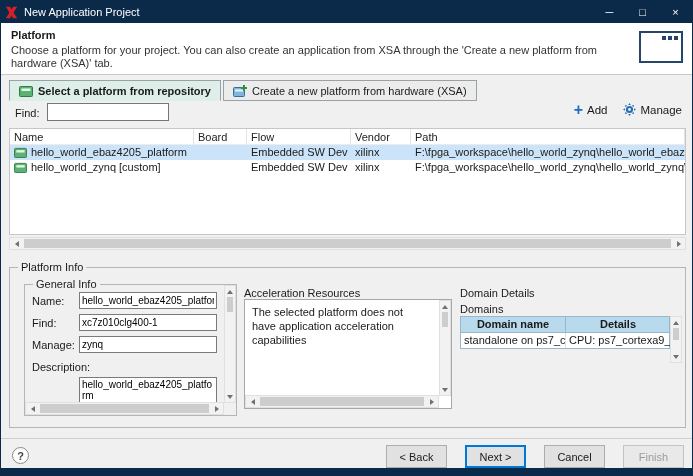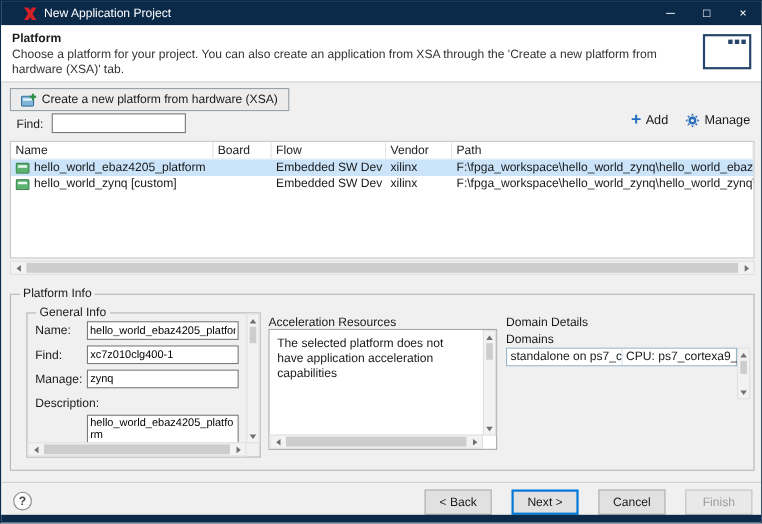--- a/index.html
+++ b/index.html
@@ -3,21 +3,21 @@
 <meta charset="utf-8">
 <style>
   * { margin:0; padding:0; box-sizing:border-box; }
   body { background:#9a9a9a; font-family:"Liberation Sans", sans-serif; }
   .window { position:relative; width:693px; height:476px; background:#f0f0f0;
             border:1px solid #0b2a4a; overflow:hidden; font-size:12px; color:#1a1a1a;
             font-family:"Liberation Sans", sans-serif; }
 
   
   .titlebar { position:absolute; top:0; left:0; right:0; height:22px; background:#0b2a4a;
-              display:flex; align-items:center; padding-left:20px; }
+              display:flex; align-items:center; padding-left:4px; }
   .titlebar .title { color:#fff; font-size:11px; margin-left:6px; }
   .winbtns { margin-left:auto; display:flex; height:100%; }
   .winbtn { width:33px; height:100%; display:flex; align-items:center; justify-content:center;
             color:#fff; font-size:11px; cursor:default; }
 
   
   .banner { position:absolute; top:22px; left:0; right:0; height:52px; background:#fff;
             border-bottom:1px solid #c9c9c9; }
   .banner-title { position:absolute; left:10px; top:6px; font-weight:bold; font-size:11px; }
   .banner-desc { position:absolute; left:10px; top:21px; width:612px; font-size:11px;
@@ -131,20 +131,29 @@
     <div class="banner-title">Platform</div>
     <div class="banner-desc">Choose a platform for your project. You can also create an application from XSA through the 'Create a new platform from hardware (XSA)' tab.</div>
     <div class="banner-icon">
       <span class="dot"></span>
         <span class="dot"></span>
         <span class="dot"></span>
     </div>
   </div>
 
   <div class="tabs">
+    <div class="tab active">
+      <span style="display:flex;">
+        <svg width="14" height="12" viewBox="0 0 14 12">
+          <rect x="0.5" y="1.5" width="13" height="10" rx="1" fill="#5cb270" stroke="#35784a"></rect>
+          <rect x="2.5" y="3.5" width="9" height="2.5" fill="#eafaf0"></rect>
+        </svg>
+      </span>
+      <span>Select a platform from repository</span>
+    </div>
     <div class="tab">
       <span style="display:flex;">
         <svg width="14" height="12" viewBox="0 0 14 12">
           <rect x="0.5" y="2.5" width="11" height="9" rx="1" fill="#7fb6da" stroke="#3a6f94"></rect>
           <rect x="2" y="4.5" width="8" height="2" fill="#eaf4fb"></rect>
           <rect x="10" y="0" width="2" height="6" fill="#2f8f45"></rect>
           <rect x="8" y="2" width="6" height="2" fill="#2f8f45"></rect>
         </svg>
       </span>
       <span>Create a new platform from hardware (XSA)</span>
@@ -272,20 +281,24 @@
         <div class="hthumb"></div>
         <div class="arrbox">
             <span class="tr"></span>
           </div>
       </div>
     </div>
 
     <span class="dom-label">Domain Details</span>
     <span class="domains-label">Domains</span>
     <div class="dom-table">
+      <div class="dom-hrow">
+        <div class="dcell">Domain name</div>
+        <div class="dcell">Details</div>
+      </div>
       <div class="dom-drow">
         <div class="dcell" style="border-right:1px solid #d7e4ee;">standalone on ps7_corte...</div>
         <div class="dcell">CPU: ps7_cortexa9_0C</div>
       </div>
     </div>
     <div class="vscroll" style="left:660px; top:48px; height:47px;">
       <div class="a-up">
           <span class="tu"></span>
         </div>
       <div class="vthumb" style="height:12px;"></div>

